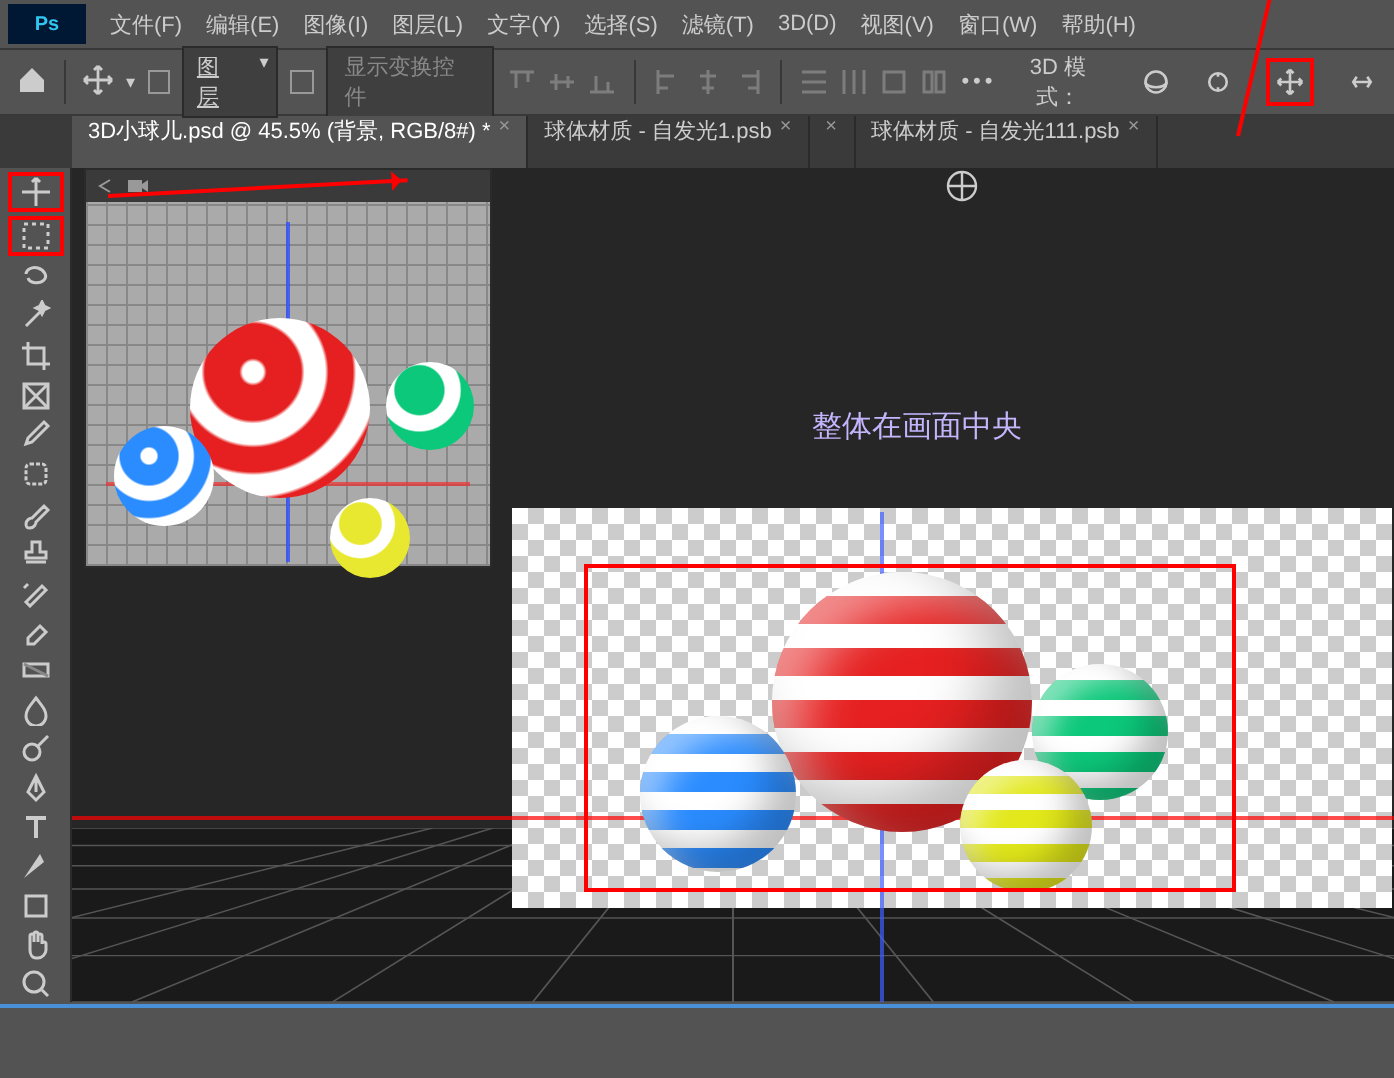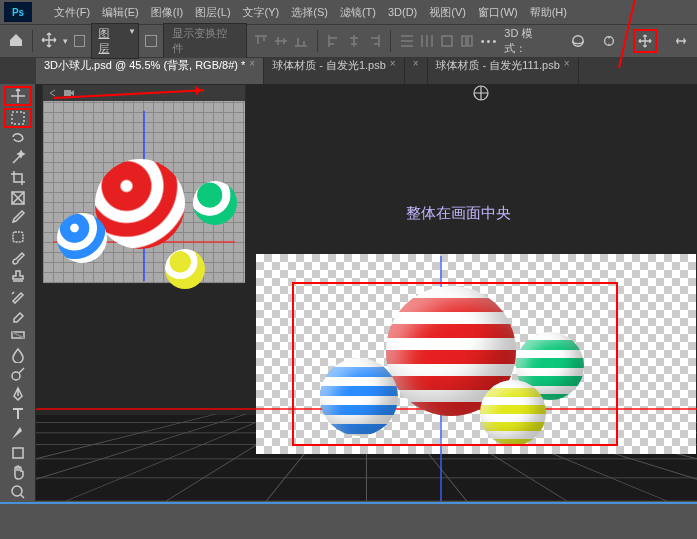--- a/index.html
+++ b/index.html
@@ -1,31 +1,31 @@
 <!DOCTYPE html>
 <html><head>
 <meta charset="utf-8">
 <style>
 * { margin: 0; padding: 0; box-sizing: border-box; font-family: "Microsoft YaHei", sans-serif; }
 body { background: #535353; width: 697px; height: 539px; overflow: hidden; position: relative; }
 .menubar { height: 24px; background: #535353; display: flex; align-items: center; padding: 0 4px; font-size: 11px; color: #ccc; }
-.menubar .ps-logo { width: 28px; height: 20px; background: #001833; color: #31c5f0; display: flex; align-items: center; justify-content: center; font-weight: bold; font-size: 10px; margin-right: 16px; }
+.menubar .ps-logo { width: 39px; height: 20px; background: #001833; color: #31c5f0; display: flex; align-items: center; justify-content: center; font-weight: bold; font-size: 10px; margin-right: 6px; }
 .menubar .mi { padding: 0 6px; cursor: pointer; }
 .optbar { height: 34px; background: #535353; border-top: 1px solid #383838; border-bottom: 1px solid #383838; display: flex; align-items: center; padding: 0 8px; font-size: 11px; color: #ccc; gap: 6px; }
 .optbar .home-icon svg { width: 16px; height: 16px; fill: #ccc; }
 .optbar .sep { width: 1px; height: 22px; background: #383838; margin: 0 2px; }
 .optbar .chk { width: 12px; height: 12px; border: 1px solid #999; display: inline-block; vertical-align: middle; }
 .optbar .dd { background: #3f3f3f; padding: 2px 18px 2px 6px; border: 1px solid #2a2a2a; position: relative; text-decoration: underline; }
 .optbar .dd::after { content: "▾"; position: absolute; right: 4px; top: 2px; font-size: 9px; }
 .optbar .ghost { background: #3f3f3f; color: #888; padding: 2px 8px; border: 1px solid #2a2a2a; }
 .optbar .align-icons { display: flex; gap: 4px; }
 .optbar .ai { width: 16px; height: 16px; opacity: 0.6; }
 .optbar .ai svg { width: 16px; height: 16px; stroke: #999; fill: none; stroke-width: 1.5; }
 .optbar .dots { color: #ccc; letter-spacing: 2px; }
-.optbar .mode3d { display: flex; align-items: center; gap: 16px; margin-left: auto; }
+.optbar .mode3d { display: flex; align-items: center; gap: 16px; margin-left: auto; text-align: center; }
 .optbar .mode3d .mic { width: 16px; height: 16px; display: flex; align-items: center; justify-content: center; }
 .optbar .mode3d .mic svg { width: 14px; height: 14px; fill: none; stroke: #ccc; stroke-width: 1.5; }
 .optbar .red-box { border: 2px solid #f00; padding: 2px; }
 .tabbar { height: 26px; background: #3a3a3a; display: flex; align-items: stretch; padding-left: 36px; font-size: 11px; }
 .tabbar .tab { padding: 0 8px; display: flex; align-items: flex-start; color: #ccc; border-right: 1px solid #2a2a2a; gap: 4px; white-space: nowrap; }
 .tabbar .tab.active { background: #535353; color: #fff; }
 .tabbar .tab .x { color: #999; font-size: 10px; }
 .toolbar { position: absolute; left: 0; top: 84px; width: 36px; bottom: 38px; background: #535353; border-right: 1px solid #2a2a2a; display: flex; flex-direction: column; align-items: center; padding-top: 2px; gap: 2px; }
 .toolbar .tl { width: 28px; height: 20px; display: flex; align-items: center; justify-content: center; cursor: pointer; position: relative; }
 .toolbar .tl svg { width: 16px; height: 16px; fill: none; stroke: #ccc; stroke-width: 1.5; }

